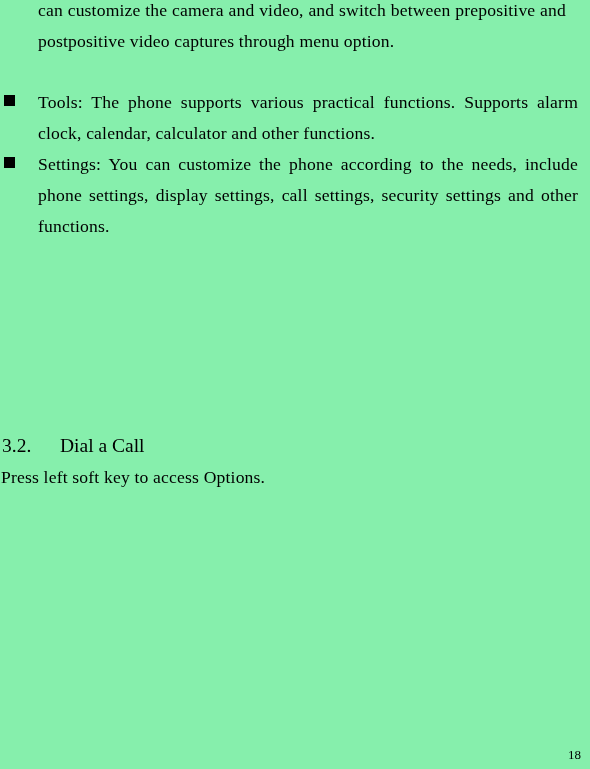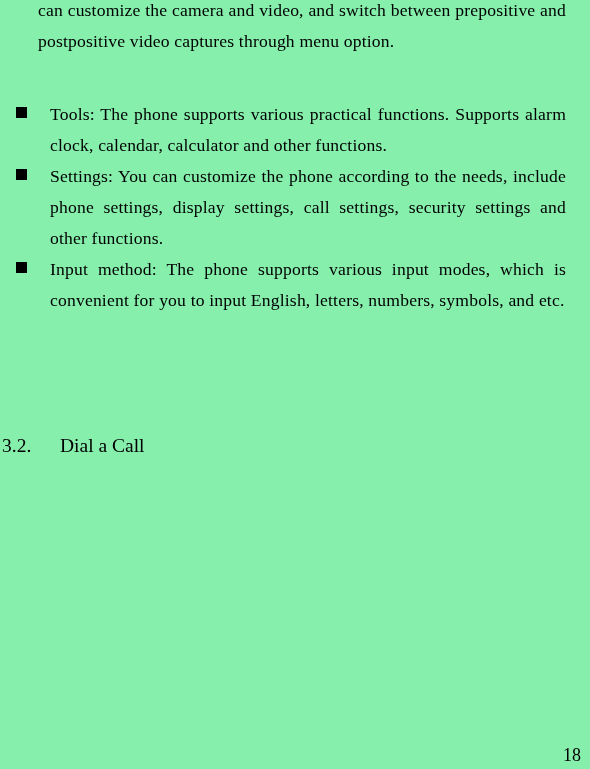--- a/index.html
+++ b/index.html
@@ -29,21 +29,21 @@
   
   .content {
     position: absolute;
     left: 0;
     top: 0;
     width: 590px;
   }
 
   .bullet-list {
     list-style: none;
-    margin: 12px;
+    margin: 0;
     padding: 0;
   }
 
   .bullet-item {
     position: relative;
     padding-left: 38px;
     margin: 0;
   }
 
   .bullet-marker {
@@ -119,21 +119,21 @@
   .body-tail {
     text-indent: 0;
     text-align: left;
   }
 
   
   .page-number {
     position: absolute;
     right: 9px;
     bottom: 4px;
-    font-size: 18px;
+    font-size: 13px;
     line-height: 20px;
     text-align: right;
   }
 </style>
 </head>
 <body>
 
 <div class="page">
 
   <div class="content">
@@ -148,32 +148,29 @@
         <li class="bullet-item">
           <span class="bullet-marker"></span>
           <p class="bullet-text">Tools: The phone supports various practical functions. Supports alarm clock, calendar, calculator and other functions.</p>
         </li>
 
         <li class="bullet-item">
           <span class="bullet-marker"></span>
           <p class="bullet-text">Settings: You can customize the phone according to the needs, include phone settings, display settings, call settings, security settings and other functions.</p>
         </li>
 
-        <li class="bullet-item">
-          <span class="bullet-marker"></span>
-          <p class="bullet-text">Input method: The phone supports various input modes, which is convenient for you to input English, letters, numbers, symbols, and etc.</p>
-        </li>
 
       </ul>
     </div>
 
     <h2 class="heading">
       <span class="h-num">3.2.</span><span class="h-title">Dial a Call</span>
     </h2>
 
     <div class="body-block">
+      <p class="body-text body-tail">Press left soft key to access Options.</p>
     </div>
 
   </div>
 
   <div class="page-number">18</div>
 
 </div>
 
 </body></html>

